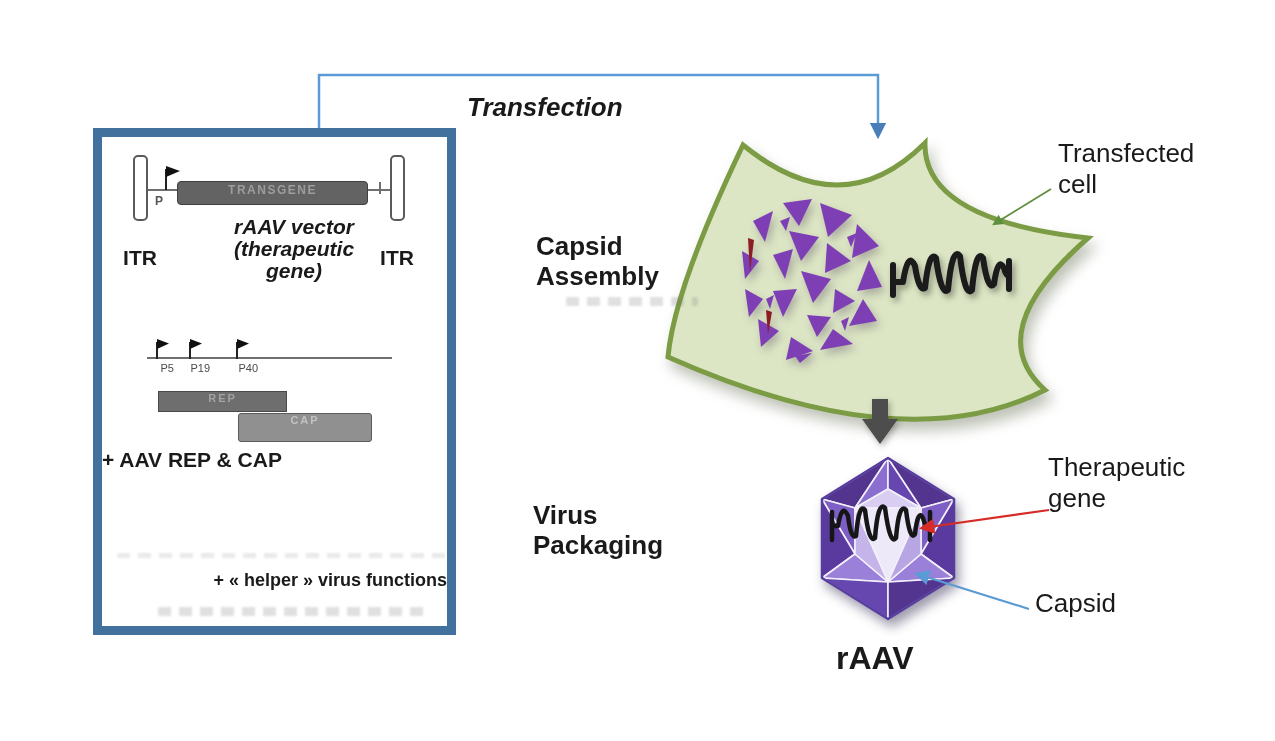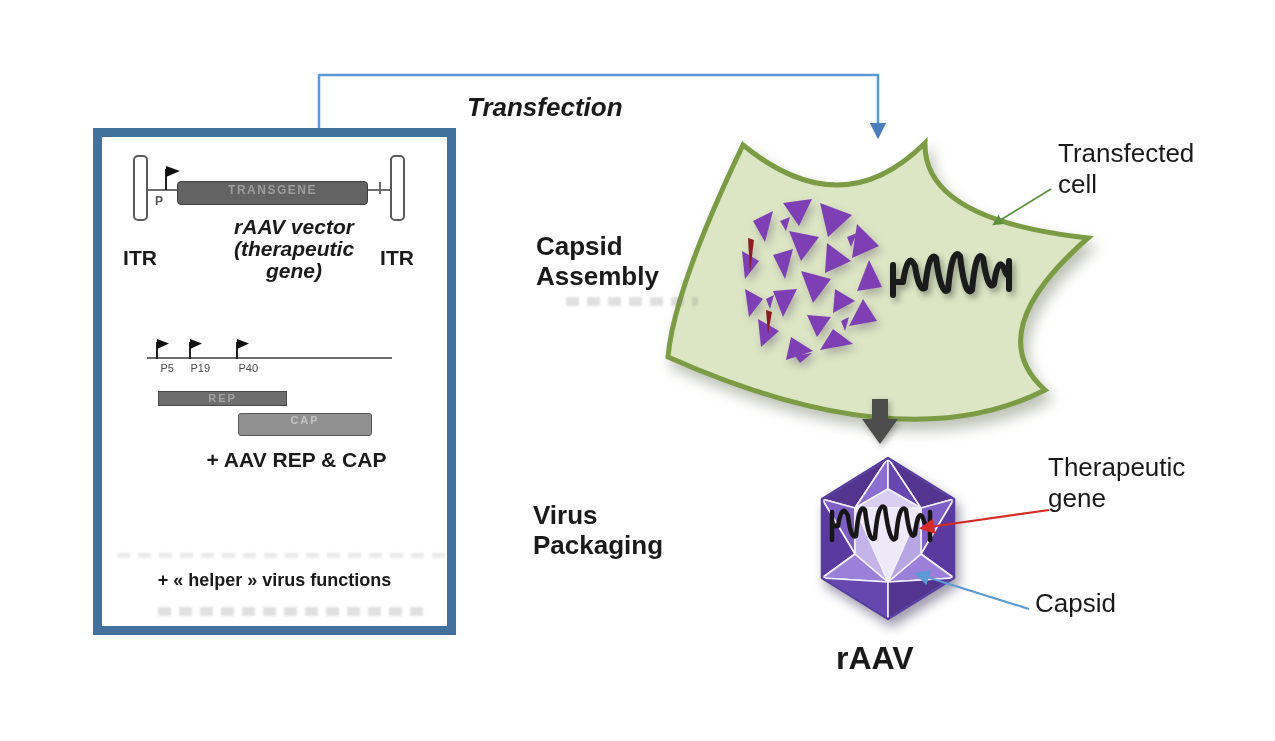--- a/index.html
+++ b/index.html
@@ -46,26 +46,26 @@
   .vector-caption{left:107px;top:79px;width:170px;text-align:center;font-weight:bold;font-size:21px;line-height:22px;font-style:italic;}
 
   .gene-line{left:45px;top:220px;width:245px;}
   .flag-s1{left:52px;top:202px;}
   .flag-s2{left:85px;top:202px;}
   .flag-s3{left:132px;top:202px;}
   .prom-label{top:225px;font-size:11px;color:#4a4a4a;width:26px;text-align:right;}
   .prom-p5{left:46px;}
   .prom-p19{left:82px;}
   .prom-p40{left:130px;}
-  .rep-bar{left:56px;top:254px;width:129px;height:15px;background:#6e6e6e;border:1px solid #4a4a4a;border-radius:0;
+  .rep-bar{left:56px;top:254px;width:129px;height:21px;background:#6e6e6e;border:1px solid #4a4a4a;border-radius:0;
     color:#a3a3a3;font-size:11px;font-weight:bold;letter-spacing:2px;text-align:center;line-height:13px;}
-  .cap-bar{left:136px;top:276px;width:134px;height:23px;background:#909090;border:1px solid #5a5a5a;border-radius:3px;
+  .cap-bar{left:136px;top:276px;width:134px;height:29px;background:#909090;border:1px solid #5a5a5a;border-radius:3px;
     color:#c2c2c2;font-size:11px;font-weight:bold;letter-spacing:2px;text-align:center;line-height:13px;}
-  .repcap-note{left:0;right:0;top:311px;text-align:center;font-weight:bold;font-size:21px;margin-left:44px;}
-  .helper-note{left:0;right:0;top:433px;text-align:center;font-weight:bold;font-size:18px;}
+  .repcap-note{left:0;right:0;top:311px;text-align:left;font-weight:bold;font-size:21px;}
+  .helper-note{left:0;right:0;top:433px;text-align:right;font-weight:bold;font-size:18px;}
 
   
   .ghost{position:absolute;z-index:3;border-radius:2px;filter:blur(1.3px);
     background:repeating-linear-gradient(90deg,rgba(120,120,120,.45) 0 13px,rgba(255,255,255,0) 13px 21px);}
   .ghost-assembly{left:566px;top:297px;width:132px;height:9px;opacity:.5;}
   .ghost-helper-top{left:15px;top:416px;width:332px;height:5px;opacity:.35;}
   .ghost-helper-bottom{left:56px;top:470px;width:266px;height:9px;opacity:.5;}
 </style>
 </head>
 <body>

